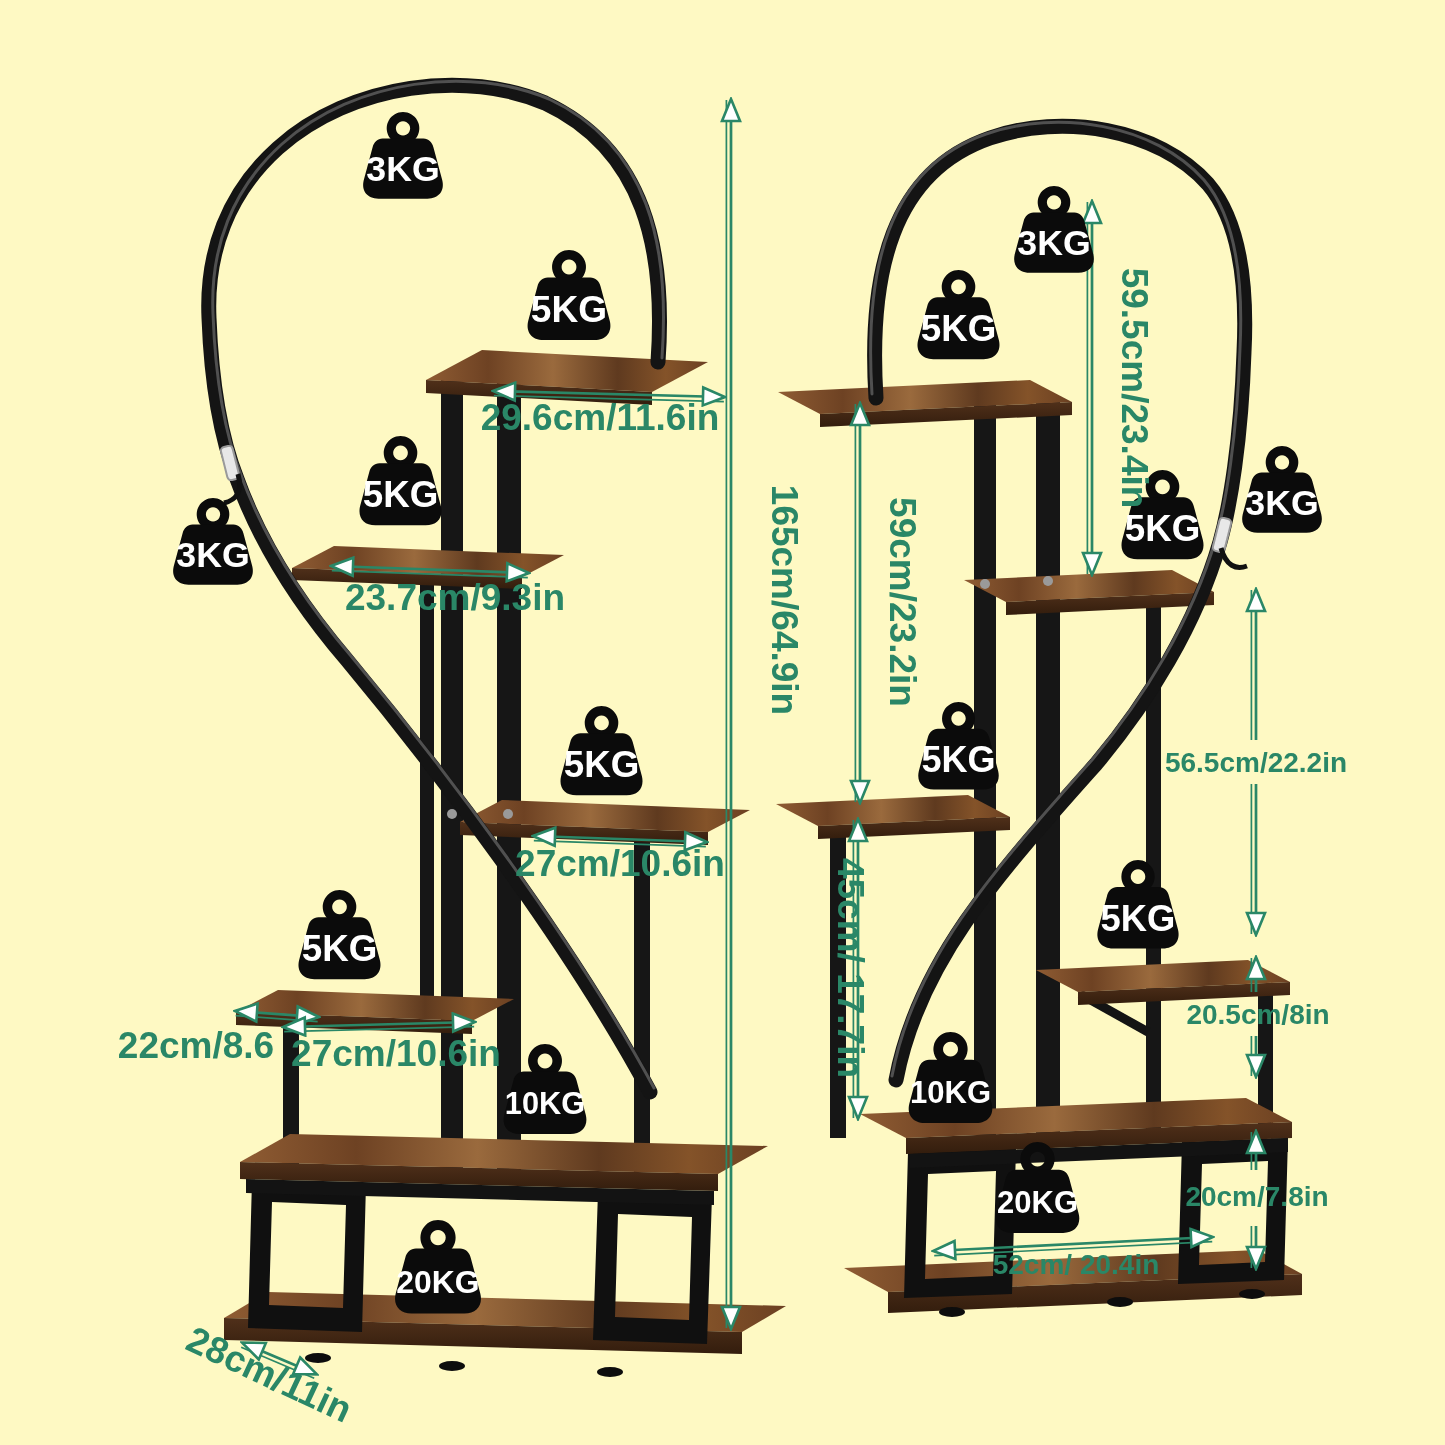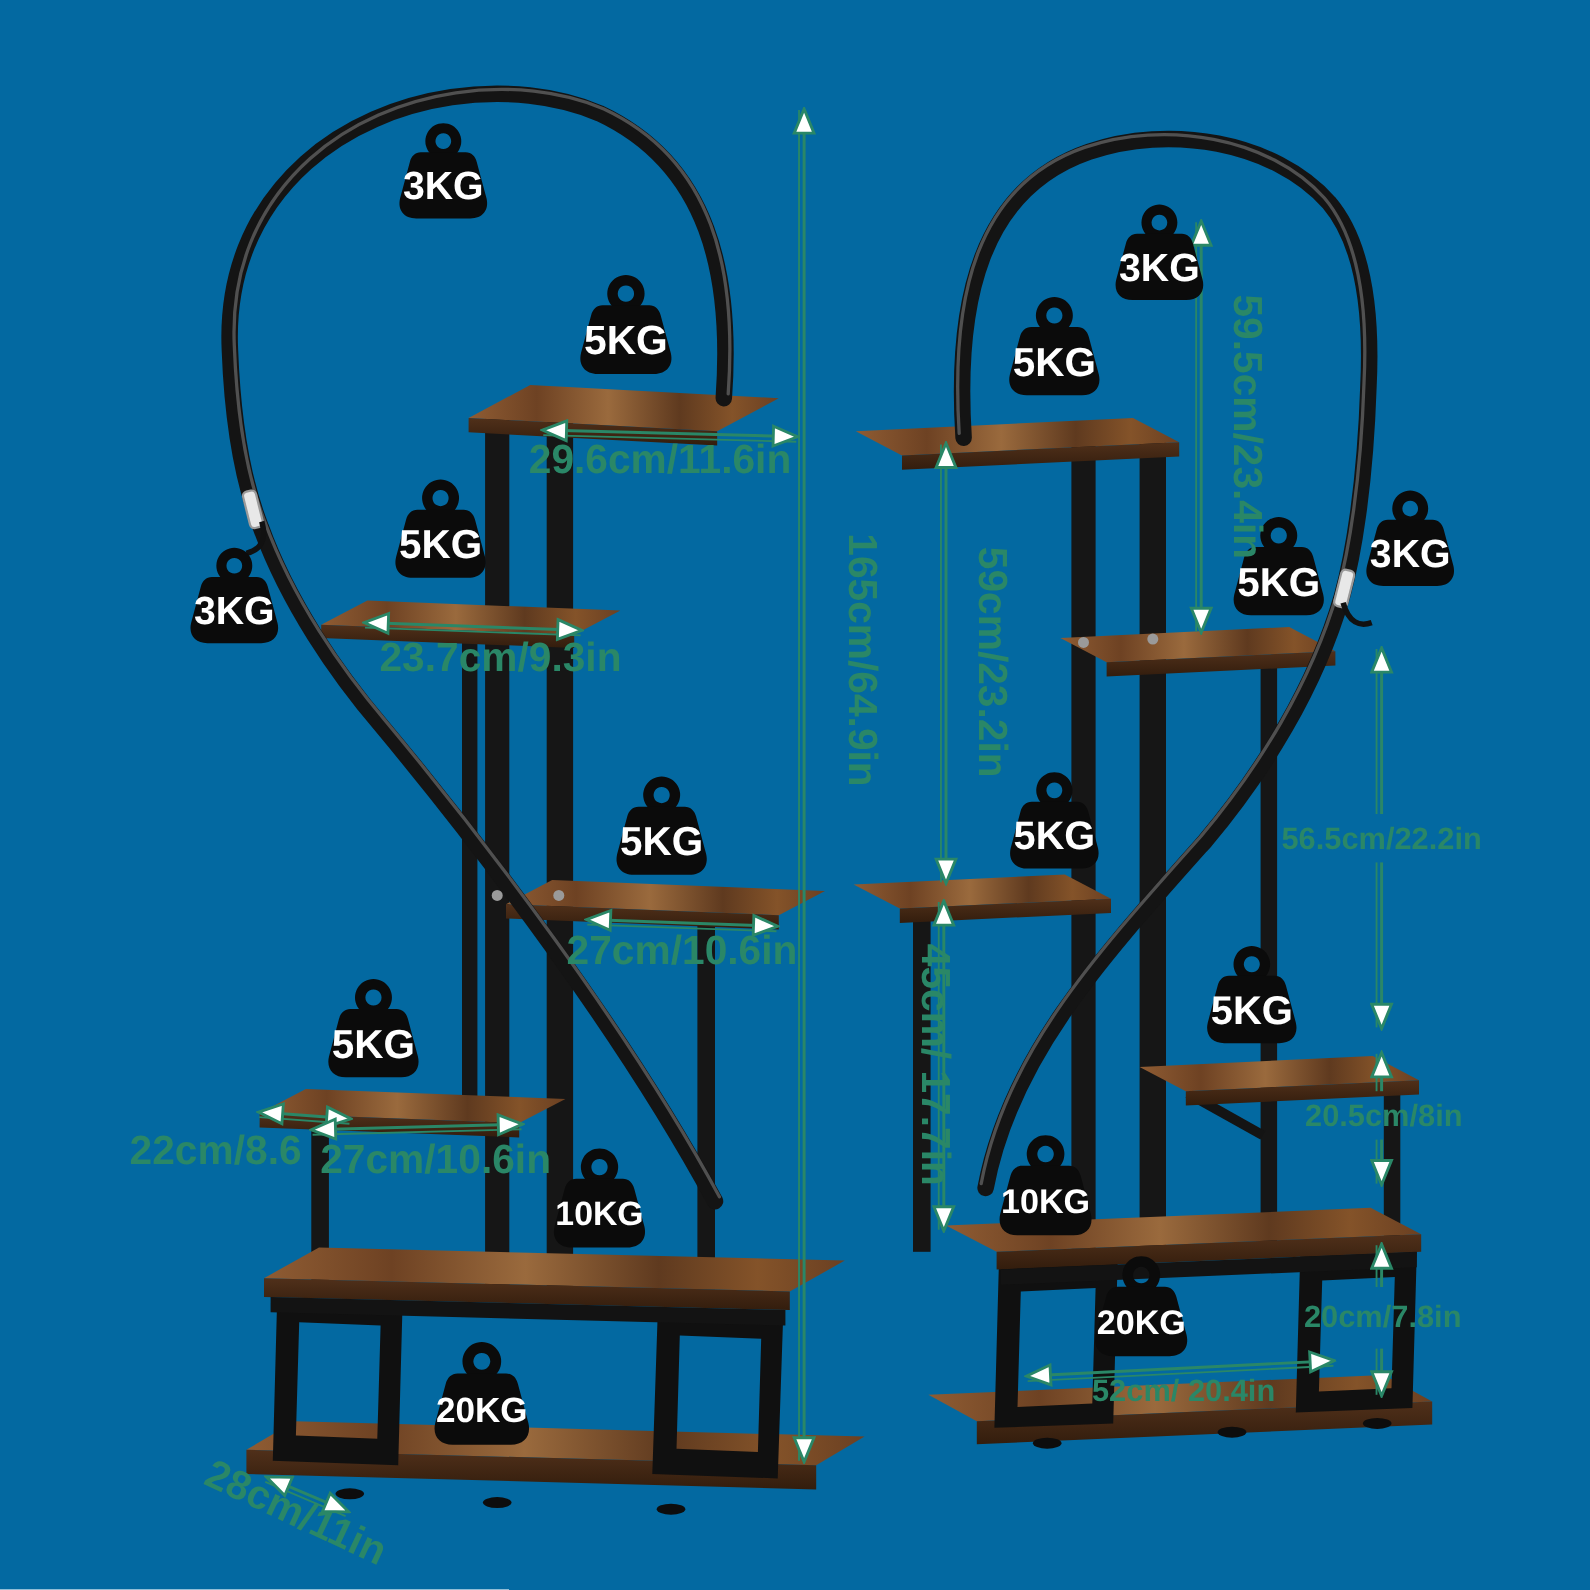--- a/index.html
+++ b/index.html
@@ -1,16 +1,16 @@
 <!DOCTYPE html>
 <html><head>
 <meta charset="utf-8">
 <style>
   html,body{margin:0;padding:0;background:#fff;}
-  #canvas{position:relative;width:1445px;height:1445px;background:#0369a1;overflow:hidden;
+  #canvas{position:relative;width:1445px;height:1445px;background:#fef9c3;overflow:hidden;
           font-family:"Liberation Sans",sans-serif;}
   svg{display:block}
   .dim{fill:#2a8767;font-weight:700;font-size:37px;text-anchor:middle;
        font-family:"Liberation Sans",sans-serif;}
   .dim-sm{font-size:28px;}
   .wt{fill:#ffffff;font-weight:700;font-size:35px;text-anchor:middle;
       font-family:"Liberation Sans",sans-serif;}
   .wt4{font-size:29px;}
   .metal{fill:#161616;}
   .arch{stroke:#141414;stroke-width:15;fill:none;stroke-linecap:round;}

